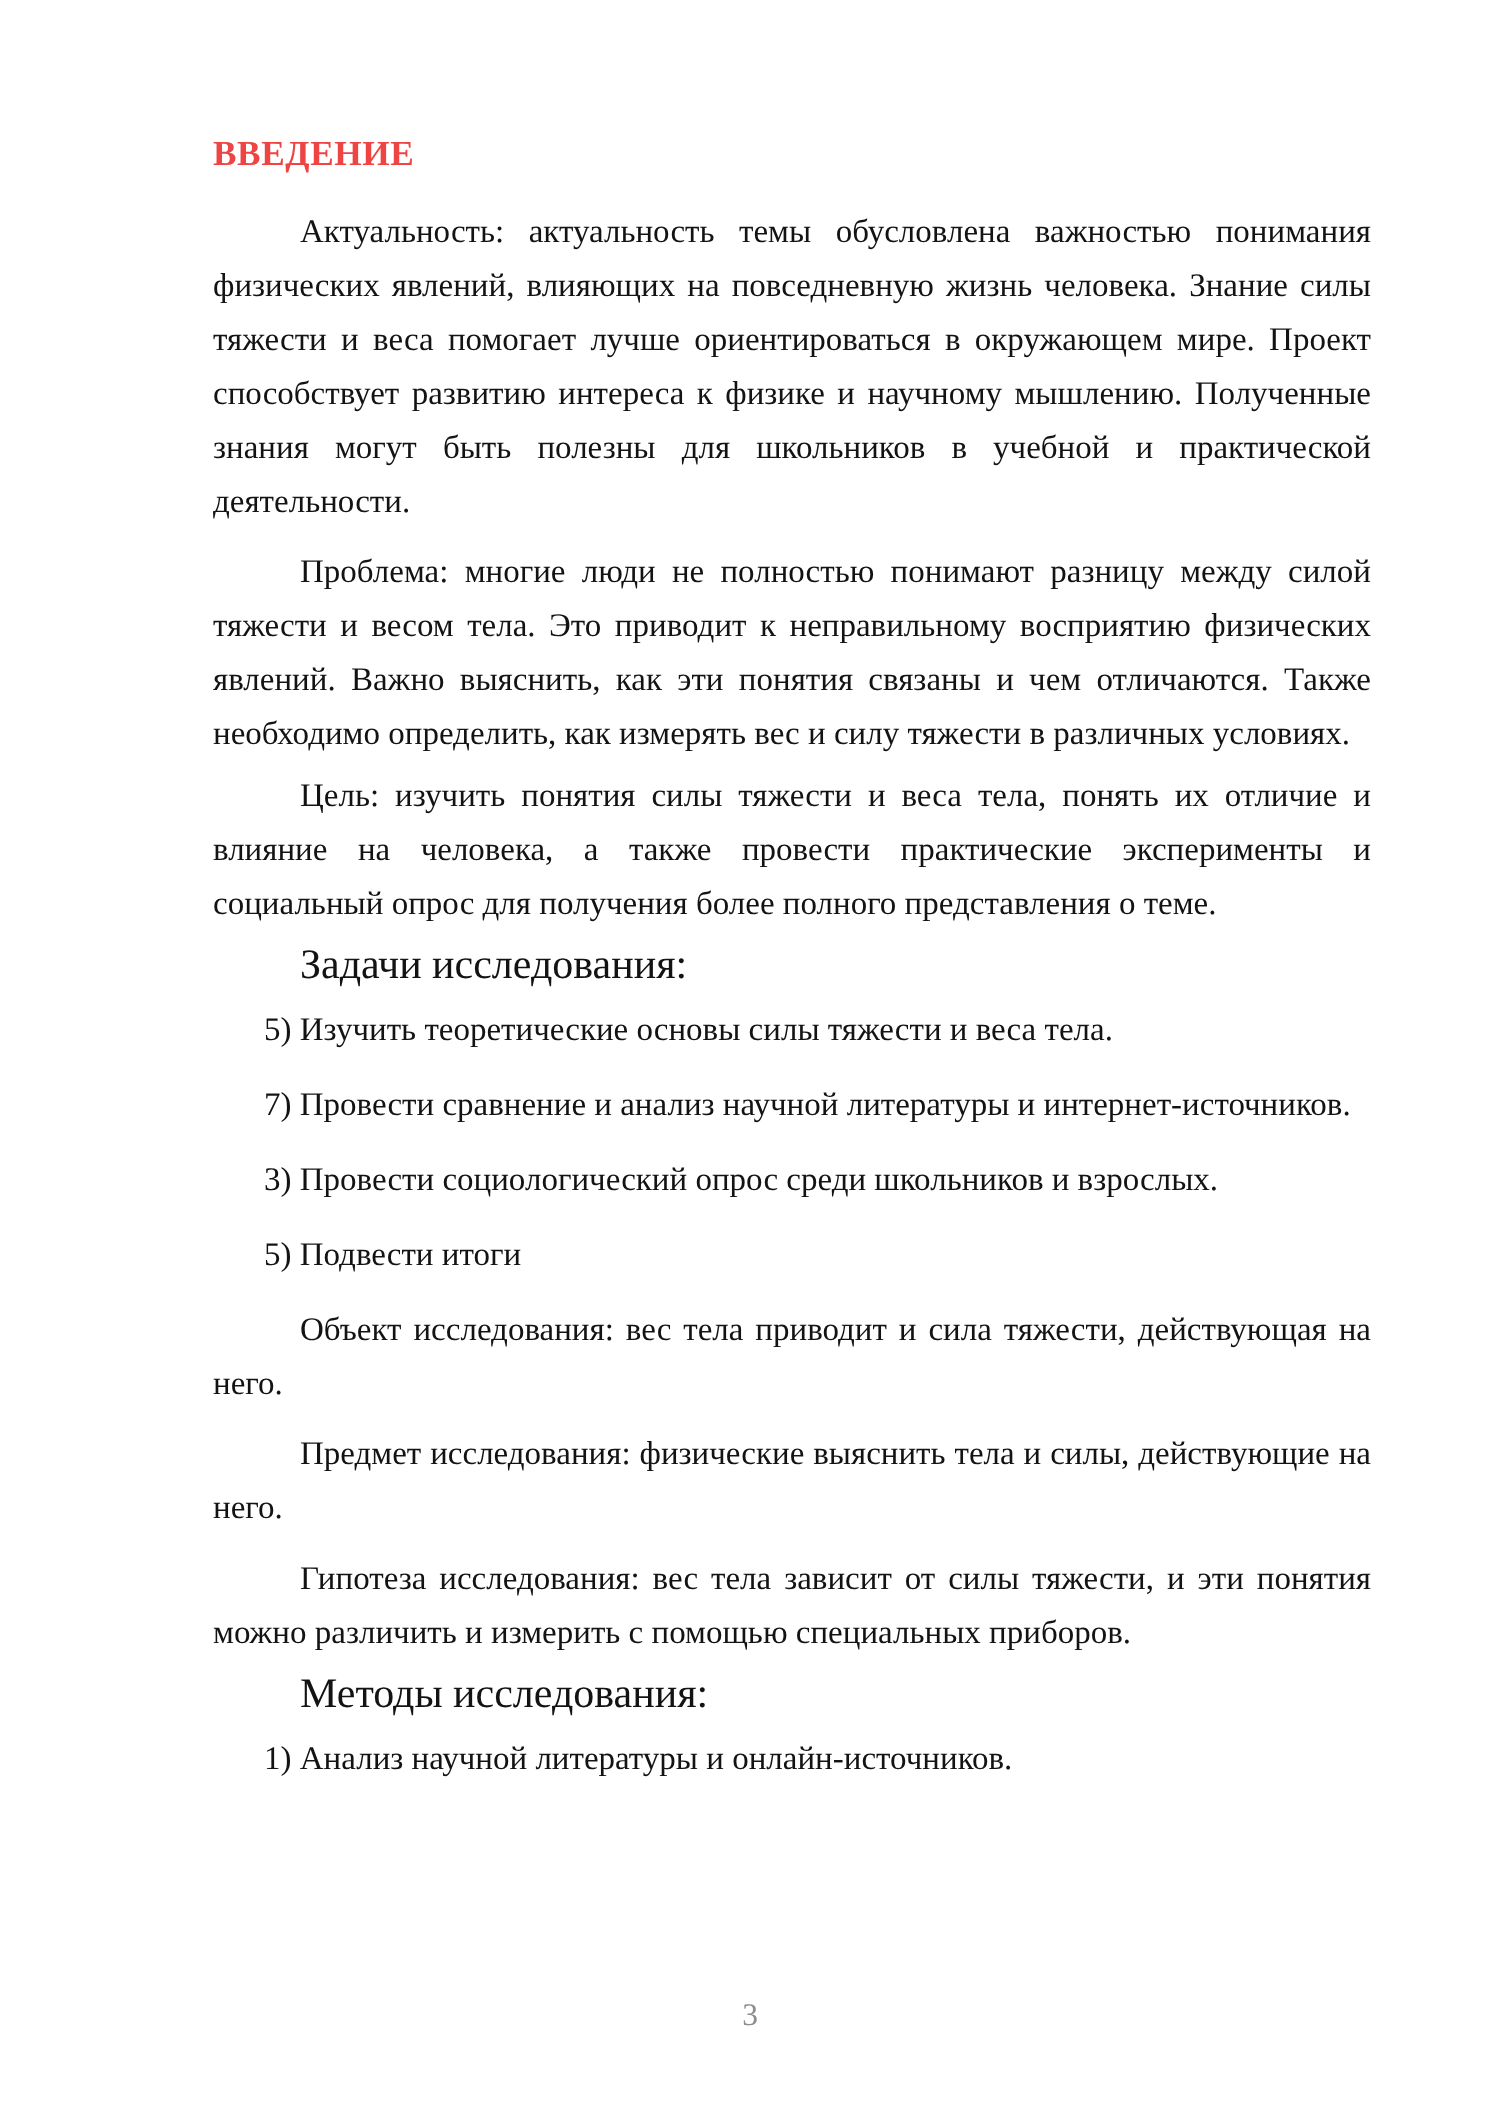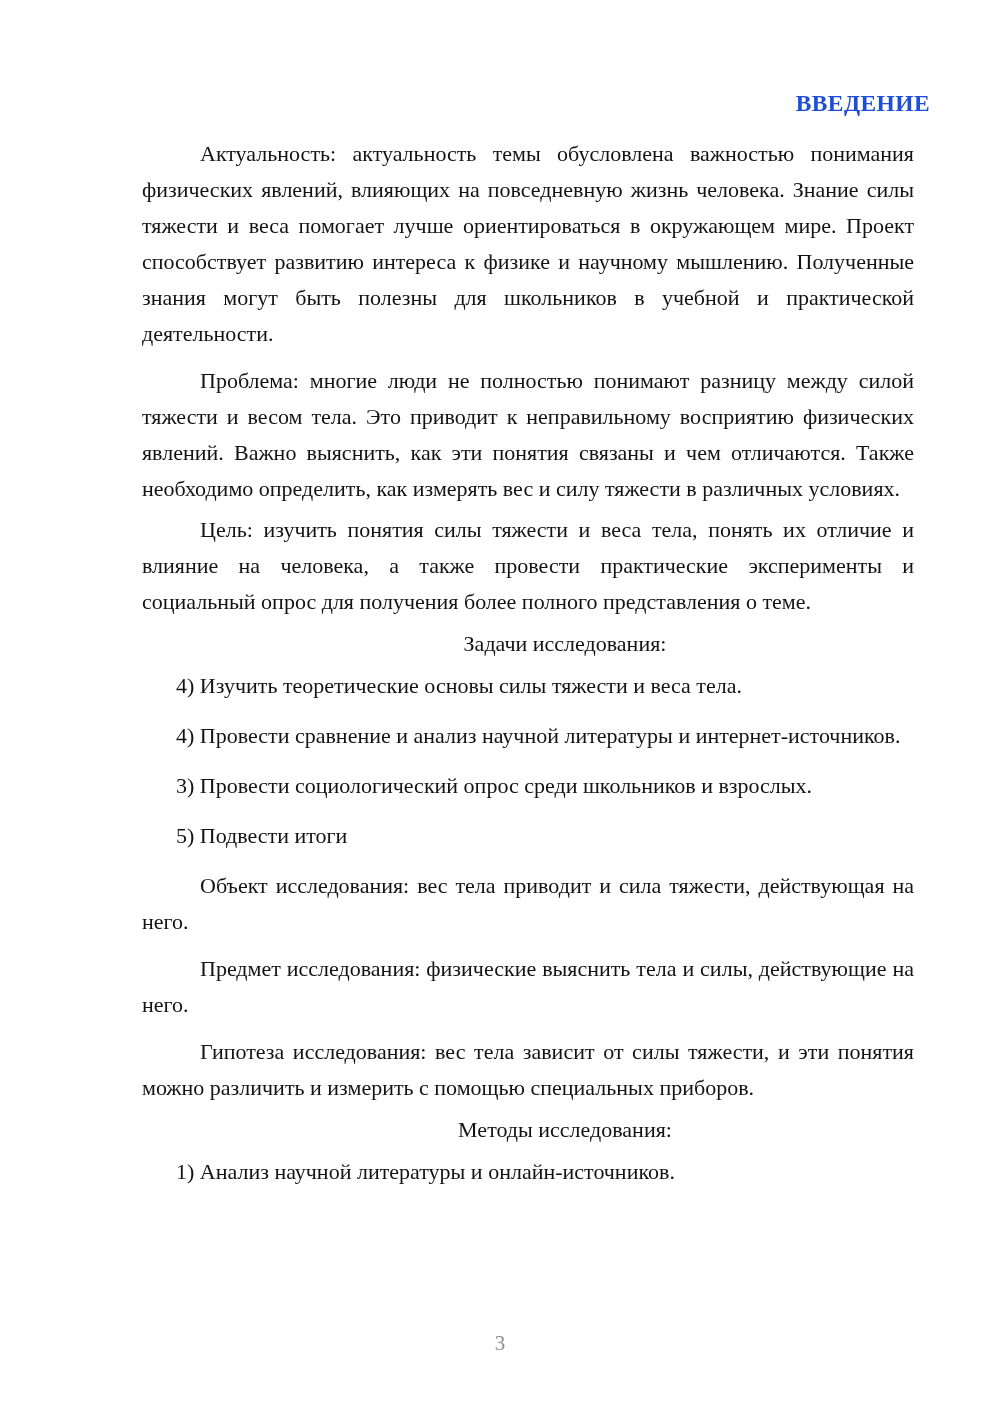--- a/index.html
+++ b/index.html
@@ -30,42 +30,42 @@
   .content {
     position: absolute;
     left: 142px;
     top: 86px;
     width: 788px;
   }
 
   .doc-title {
     font-size: 23.5px;
     font-weight: bold;
-    text-align: right;
+    text-align: left;
     letter-spacing: 0.4px;
     line-height: 34px;
     margin: 0 0 16px 0;
-    color: #1d4ed8;
+    color: #ef4444;
   }
 
   .para {
     font-size: 22px;
     line-height: 36px;
     text-align: justify;
     text-justify: inter-word;
     text-indent: 58px;
     margin: 0 16px 3px 0;
     hyphens: none;
     color: #141313;
   }
 
   .lead-line {
-    font-size: 22px;
+    font-size: 28px;
     line-height: 36px;
-    text-align: center;
+    text-align: left;
     text-indent: 58px;
     margin: 6px 0 6px 0;
     color: #141313;
   }
 
   .list {
     margin: 0;
     padding: 0;
     list-style: none;
   }
@@ -114,22 +114,22 @@
 
     <p class="para">Проблема: многие люди не полностью понимают разницу между силой тяжести и весом тела. Это приводит к неправильному восприятию физических явлений. Важно выяснить, как эти понятия связаны и чем отличаются. Также необходимо определить, как измерять вес и силу тяжести в различных условиях.</p>
 
     <div class="gap-xs"></div>
 
     <p class="para">Цель: изучить понятия силы тяжести и веса тела, понять их отличие и влияние на человека, а также провести практические эксперименты и социальный опрос для получения более полного представления о теме.</p>
 
     <p class="lead-line">Задачи исследования:</p>
 
     <ul class="list">
-      <li class="list-item">4) Изучить теоретические основы силы тяжести и веса тела.</li>
-      <li class="list-item">4) Провести сравнение и анализ научной литературы и интернет-источников.</li>
+      <li class="list-item">5) Изучить теоретические основы силы тяжести и веса тела.</li>
+      <li class="list-item">7) Провести сравнение и анализ научной литературы и интернет-источников.</li>
       <li class="list-item">3) Провести социологический опрос среди школьников и взрослых.</li>
       <li class="list-item last">5) Подвести итоги</li>
     </ul>
 
     <p class="para">Объект исследования: вес тела приводит и сила тяжести, действующая на него.</p>
 
     <div class="gap-sm"></div>
 
     <p class="para">Предмет исследования: физические выяснить тела и силы, действующие на него.</p>
 

